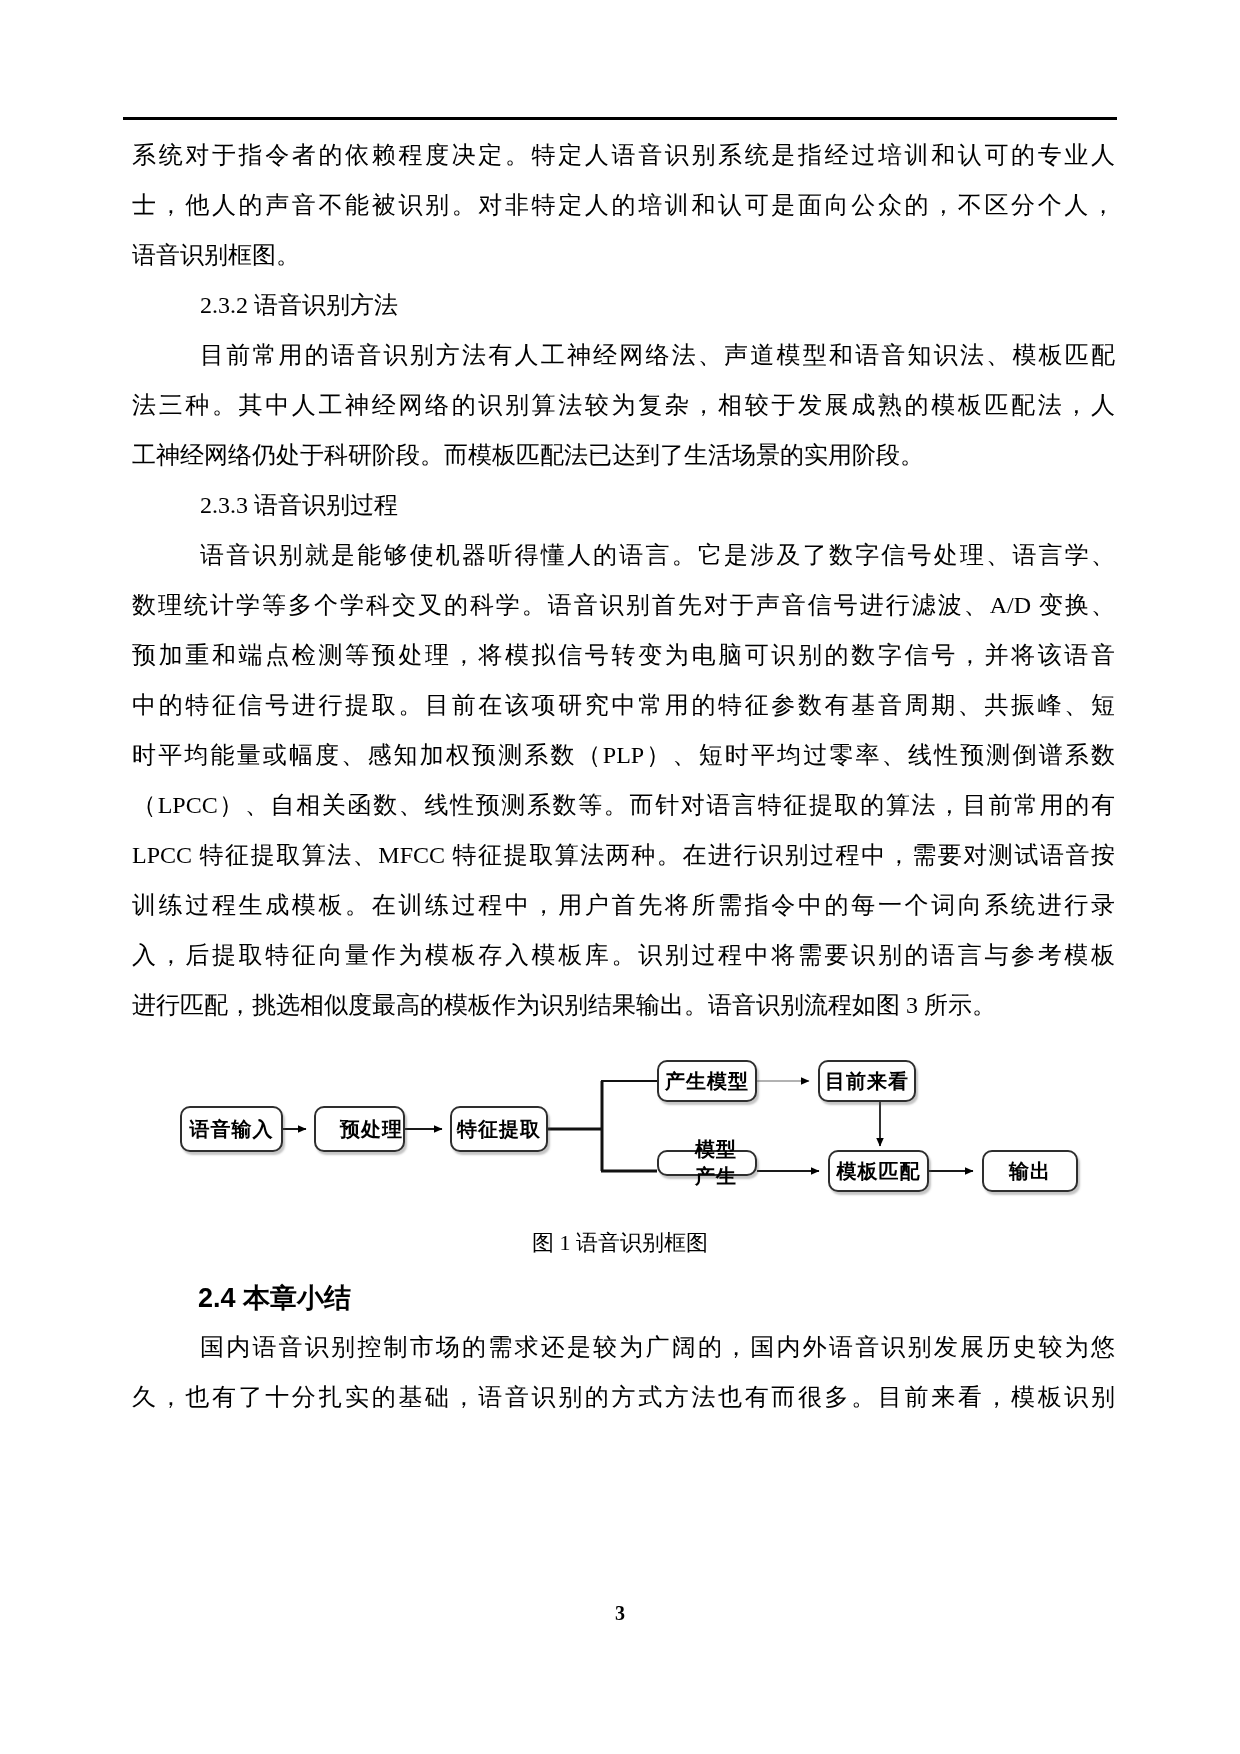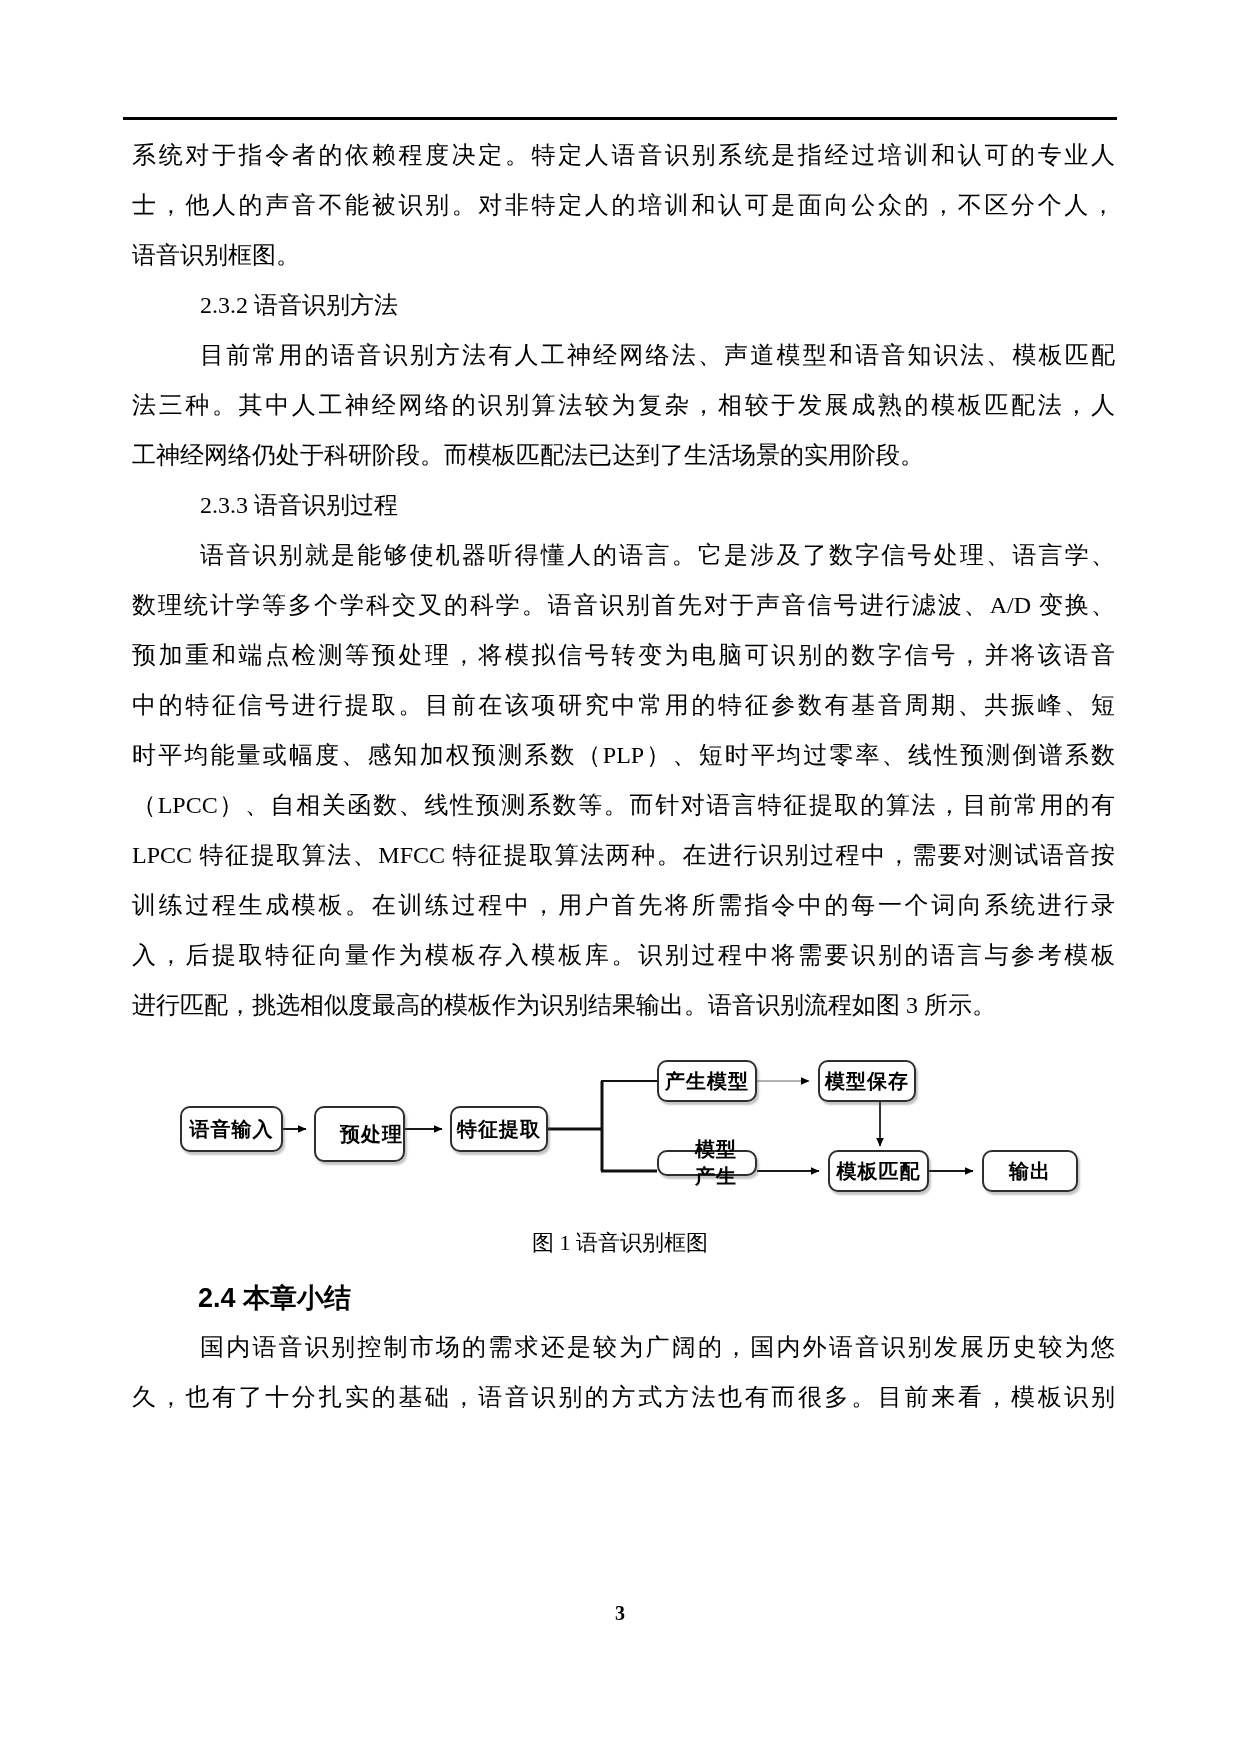--- a/index.html
+++ b/index.html
@@ -42,21 +42,21 @@
     background: #fff;
     border: 2px solid #2e2e2e;
     border-radius: 10px;
     box-shadow: 2px 3px 2px rgba(90,90,90,0.35);
     display: flex; align-items: center; justify-content: center;
     font-family: "Liberation Sans", "DejaVu Sans", sans-serif;
     font-weight: bold; font-size: 20px;
     letter-spacing: 1px;
   }
   .n-voice    { left: 180px; top:  66px; width: 103px; height: 46px; }
-  .n-pre      { left: 314px; top:  66px; width:  91px; height: 56px; padding-left: 24px; }
+  .n-pre      { left: 314px; top:  66px; width:  91px; height: 46px; padding-left: 24px; }
   .n-feat     { left: 450px; top:  66px; width:  98px; height: 46px; }
   .n-genmodel { left: 657px; top:  20px; width: 100px; height: 42px; }
   .n-save     { left: 818px; top:  20px; width:  98px; height: 42px; }
   .n-modelgen { left: 657px; top: 110px; width: 100px; height: 26px; padding-left: 36px; }
   .n-match    { left: 828px; top: 110px; width: 101px; height: 42px; }
   .n-output   { left: 982px; top: 110px; width:  96px; height: 42px; }
 
   .fig-caption {
     position: absolute; left: 123px; top: 1228px; width: 994px;
     text-align: center; font-size: 22px;
@@ -131,21 +131,21 @@
       <line x1="880" y1="62" x2="880" y2="106" stroke="#000" stroke-width="1.6" marker-end="url(#arrb)"></line>
 
       <line x1="757" y1="131" x2="819" y2="131" stroke="#1a1a1a" stroke-width="2" marker-end="url(#arrb)"></line>
       <line x1="929" y1="131" x2="973" y2="131" stroke="#1a1a1a" stroke-width="2" marker-end="url(#arrb)"></line>
     </svg>
 
     <div class="node n-voice">语音输入</div>
     <div class="node n-pre">预处理</div>
     <div class="node n-feat">特征提取</div>
     <div class="node n-genmodel">产生模型</div>
-    <div class="node n-save">模型保存</div>
+    <div class="node n-save">目前来看</div>
     <div class="node n-modelgen">模型产生</div>
     <div class="node n-match">模板匹配</div>
     <div class="node n-output">输出</div>
   </div>
 
   <div class="fig-caption">图 1 语音识别框图</div>
 
   <div class="h24">2.4 本章小结</div>
 
   <div class="lastpara">

